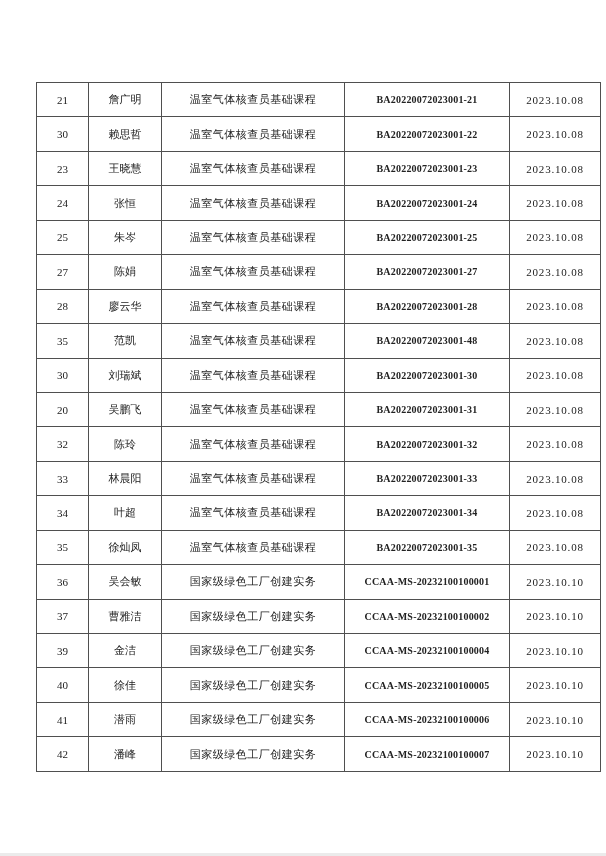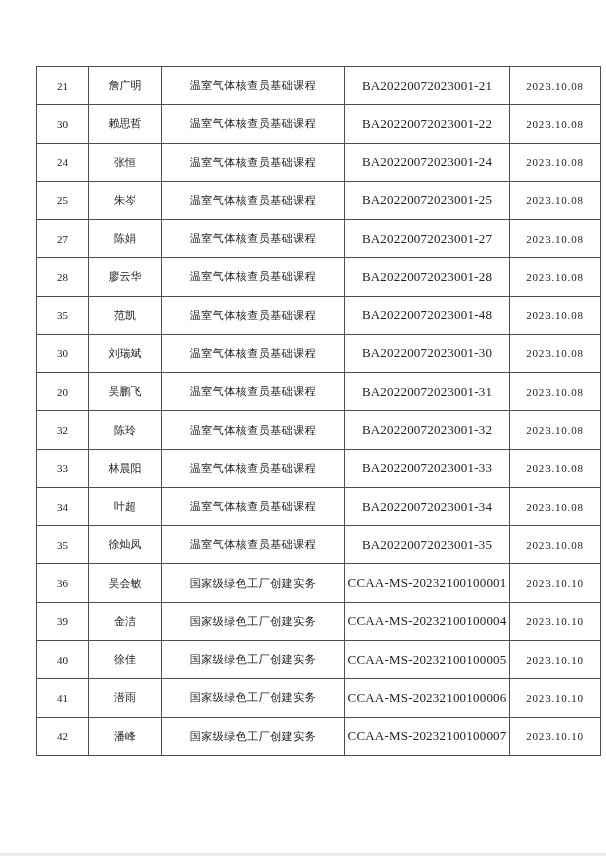--- a/index.html
+++ b/index.html
@@ -11,39 +11,39 @@
     position: relative;
     width: 606px;
     height: 856px;
     background: #ffffff;
     overflow: hidden;
     font-family: "Liberation Serif", "DejaVu Serif", serif;
   }
   table.doc-table {
     position: absolute;
     left: 36px;
-    top: 66px;
+    top: 82px;
     width: 539px;
     height: 690px;
     border-collapse: collapse;
     table-layout: fixed;
   }
   table.doc-table td {
     border: 1px solid #4f4f4f;
     text-align: center;
     vertical-align: middle;
     color: #222222;
     padding: 0 2px;
     white-space: nowrap;
     overflow: hidden;
   }
   td.c-index  { width: 47px;  font-size: 11px; }
   td.c-name   { width: 68px;  font-size: 11px; }
   td.c-course { width: 178px; font-size: 11px; letter-spacing: 0.5px; }
-  td.c-cert   { width: 160px; font-size: 13px; letter-spacing: 0.2px; }
+  td.c-cert   { width: 160px; font-size: 10px; letter-spacing: 0.2px; font-weight: bold; }
   td.c-date   { width: 86px;  font-size: 11px; letter-spacing: 0.8px; }
   .page-bottom-edge {
     position: absolute;
     left: 0;
     bottom: 0;
     width: 100%;
     height: 3px;
     background: #ebebeb;
   }
 </style>
@@ -61,20 +61,27 @@
     <td class="c-date">2023.10.08</td>
   </tr>
         <tr>
     <td class="c-index">30</td>
     <td class="c-name">赖思哲</td>
     <td class="c-course">温室气体核查员基础课程</td>
     <td class="c-cert">BA20220072023001-22</td>
     <td class="c-date">2023.10.08</td>
   </tr>
         <tr>
+    <td class="c-index">23</td>
+    <td class="c-name">王晓慧</td>
+    <td class="c-course">温室气体核查员基础课程</td>
+    <td class="c-cert">BA20220072023001-23</td>
+    <td class="c-date">2023.10.08</td>
+  </tr>
+        <tr>
     <td class="c-index">24</td>
     <td class="c-name">张恒</td>
     <td class="c-course">温室气体核查员基础课程</td>
     <td class="c-cert">BA20220072023001-24</td>
     <td class="c-date">2023.10.08</td>
   </tr>
         <tr>
     <td class="c-index">25</td>
     <td class="c-name">朱岑</td>
     <td class="c-course">温室气体核查员基础课程</td>
@@ -142,20 +149,27 @@
     <td class="c-name">徐灿凤</td>
     <td class="c-course">温室气体核查员基础课程</td>
     <td class="c-cert">BA20220072023001-35</td>
     <td class="c-date">2023.10.08</td>
   </tr>
         <tr>
     <td class="c-index">36</td>
     <td class="c-name">吴会敏</td>
     <td class="c-course">国家级绿色工厂创建实务</td>
     <td class="c-cert">CCAA-MS-20232100100001</td>
+    <td class="c-date">2023.10.10</td>
+  </tr>
+        <tr>
+    <td class="c-index">37</td>
+    <td class="c-name">曹雅洁</td>
+    <td class="c-course">国家级绿色工厂创建实务</td>
+    <td class="c-cert">CCAA-MS-20232100100002</td>
     <td class="c-date">2023.10.10</td>
   </tr>
         <tr>
     <td class="c-index">39</td>
     <td class="c-name">金洁</td>
     <td class="c-course">国家级绿色工厂创建实务</td>
     <td class="c-cert">CCAA-MS-20232100100004</td>
     <td class="c-date">2023.10.10</td>
   </tr>
         <tr>

